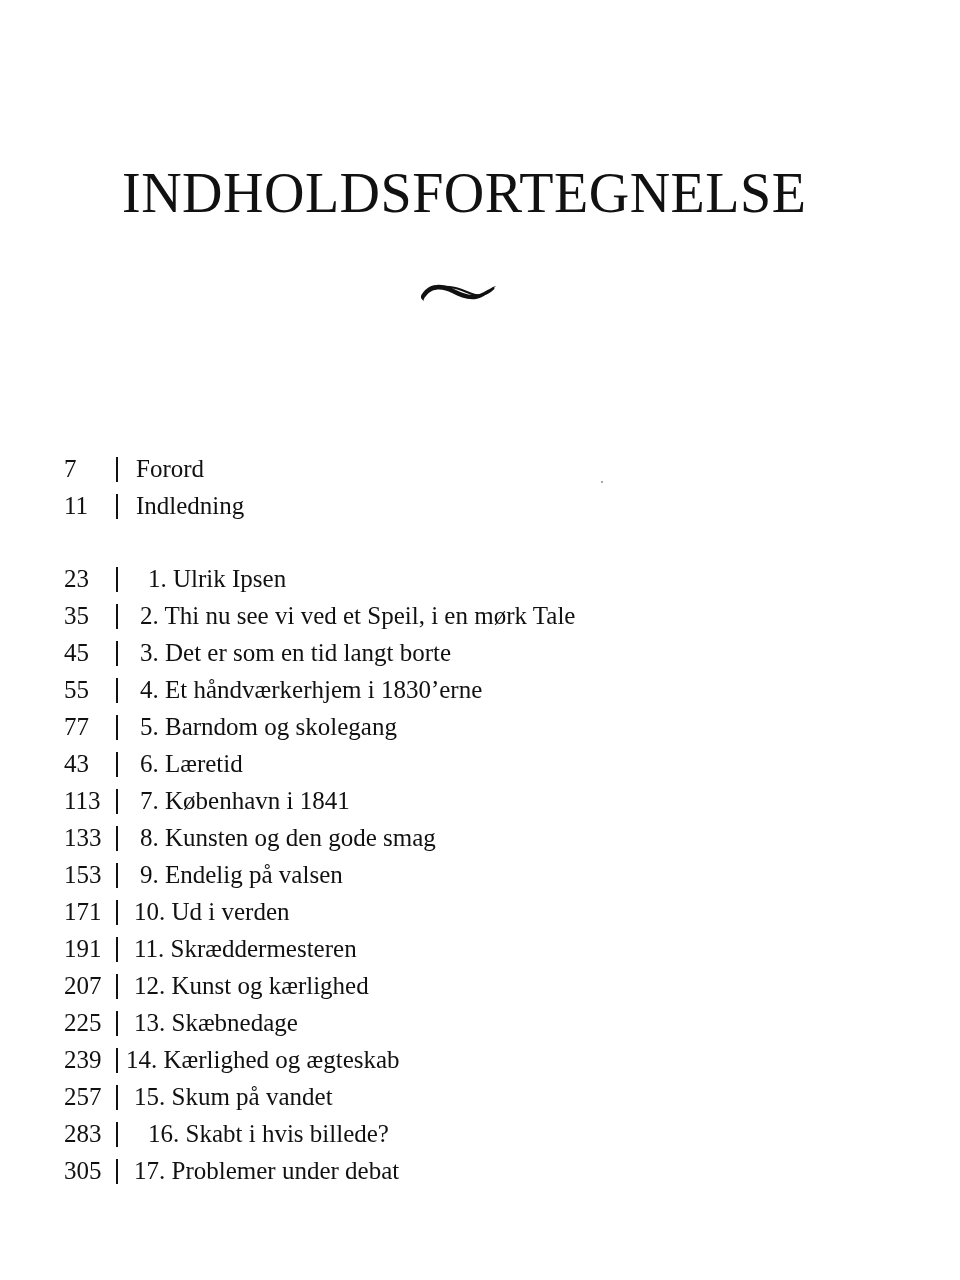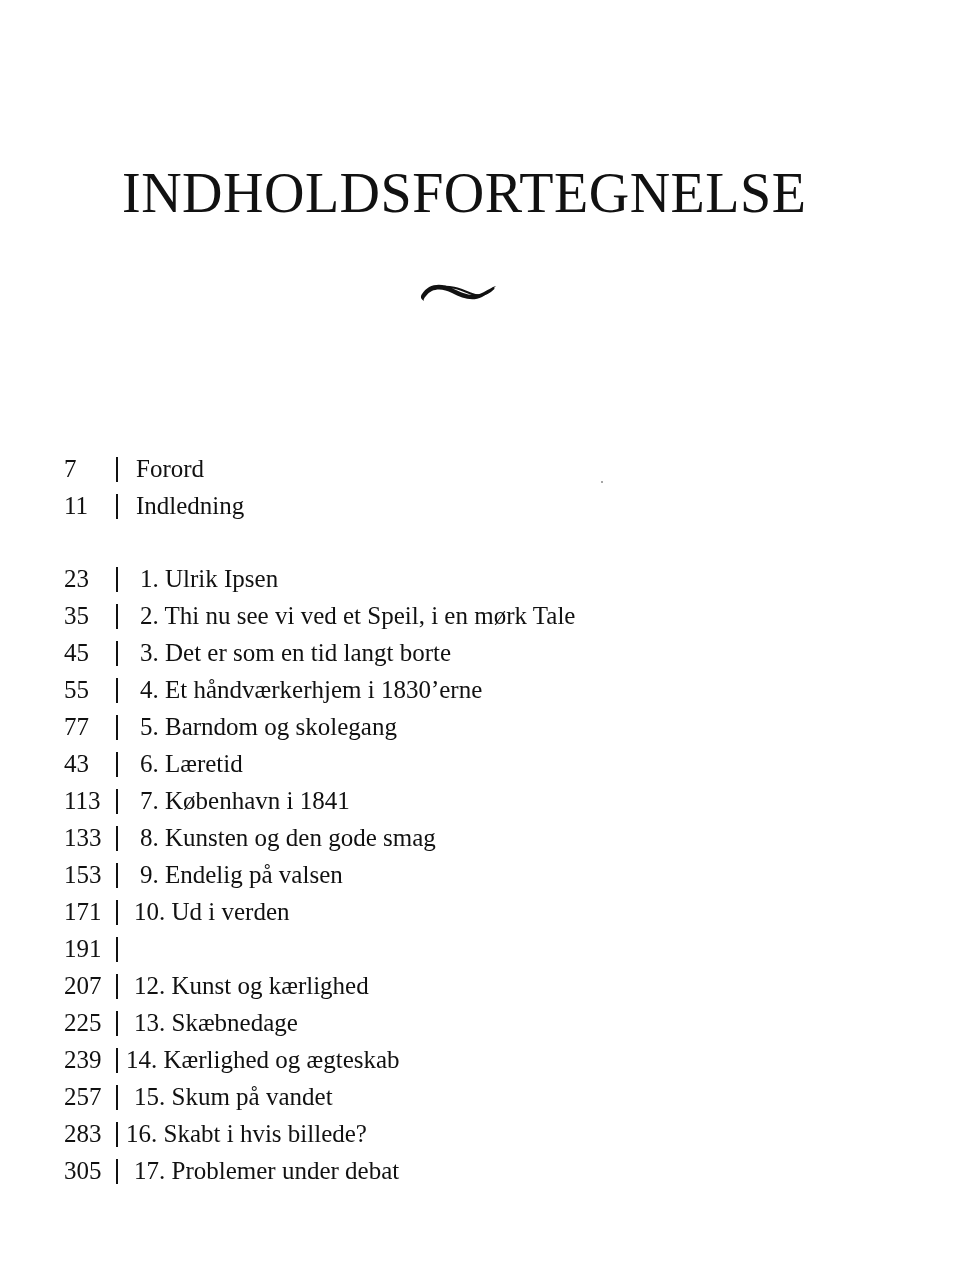--- a/index.html
+++ b/index.html
@@ -44,21 +44,21 @@
     <span class="bar"></span>
     <span class="label">Indledning</span>
   </div>
 
   <div class="gap"></div>
 
   <div id="chapters">
       <div class="row">
         <span class="num">23</span>
         <span class="bar"></span>
-        <span class="label" style="left:76px">1. Ulrik Ipsen</span>
+        <span class="label" style="left:84px">1. Ulrik Ipsen</span>
       </div>
       <div class="row">
         <span class="num">35</span>
         <span class="bar"></span>
         <span class="label" style="left:76px">2. Thi nu see vi ved et Speil, i en mørk Tale</span>
       </div>
       <div class="row">
         <span class="num">45</span>
         <span class="bar"></span>
         <span class="label" style="left:76px">3. Det er som en tid langt borte</span>
@@ -94,20 +94,21 @@
         <span class="label" style="left:76px">9. Endelig på valsen</span>
       </div>
       <div class="row">
         <span class="num">171</span>
         <span class="bar"></span>
         <span class="label" style="left:70px">10. Ud i verden</span>
       </div>
       <div class="row">
         <span class="num">191</span>
         <span class="bar"></span>
+        <span class="label" style="left:70px">11. Skræddermesteren</span>
       </div>
       <div class="row">
         <span class="num">207</span>
         <span class="bar"></span>
         <span class="label" style="left:70px">12. Kunst og kærlighed</span>
       </div>
       <div class="row">
         <span class="num">225</span>
         <span class="bar"></span>
         <span class="label" style="left:70px">13. Skæbnedage</span>
@@ -118,21 +119,21 @@
         <span class="label" style="left:62px">14. Kærlighed og ægteskab</span>
       </div>
       <div class="row">
         <span class="num">257</span>
         <span class="bar"></span>
         <span class="label" style="left:70px">15. Skum på vandet</span>
       </div>
       <div class="row">
         <span class="num">283</span>
         <span class="bar"></span>
-        <span class="label" style="left:62px">16. Skabt i hvis billede?</span>
+        <span class="label" style="left:84px">16. Skabt i hvis billede?</span>
       </div>
       <div class="row">
         <span class="num">305</span>
         <span class="bar"></span>
         <span class="label" style="left:70px">17. Problemer under debat</span>
       </div>
     </div>
 </div>
 
 </body></html>

